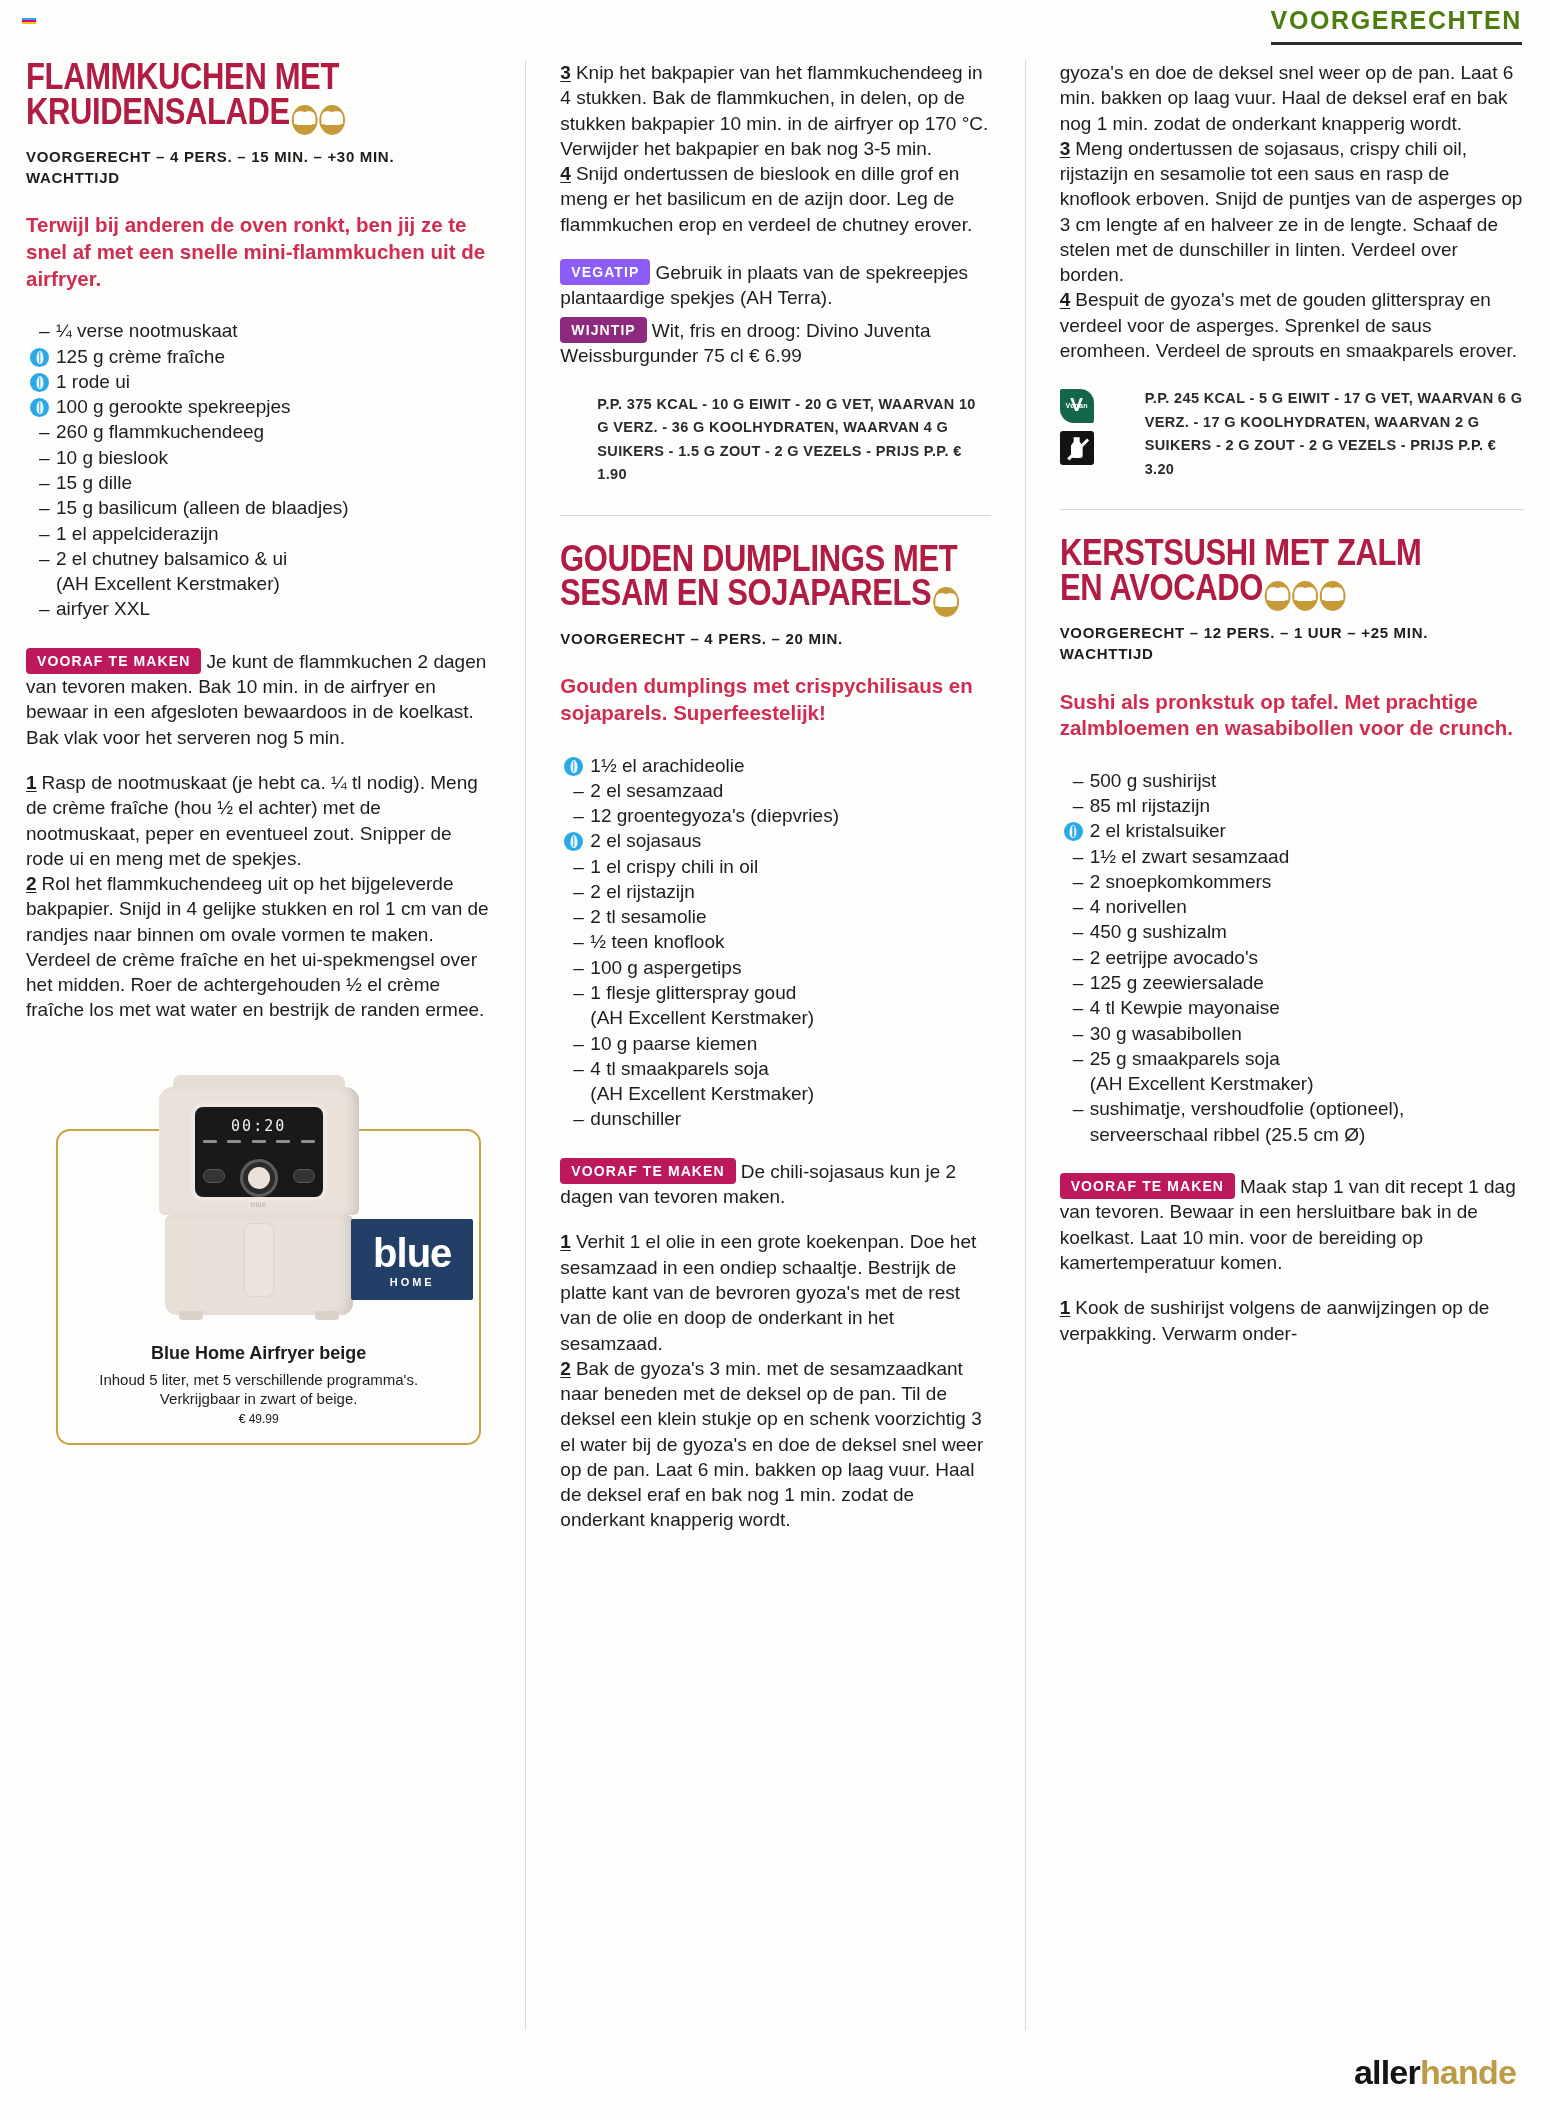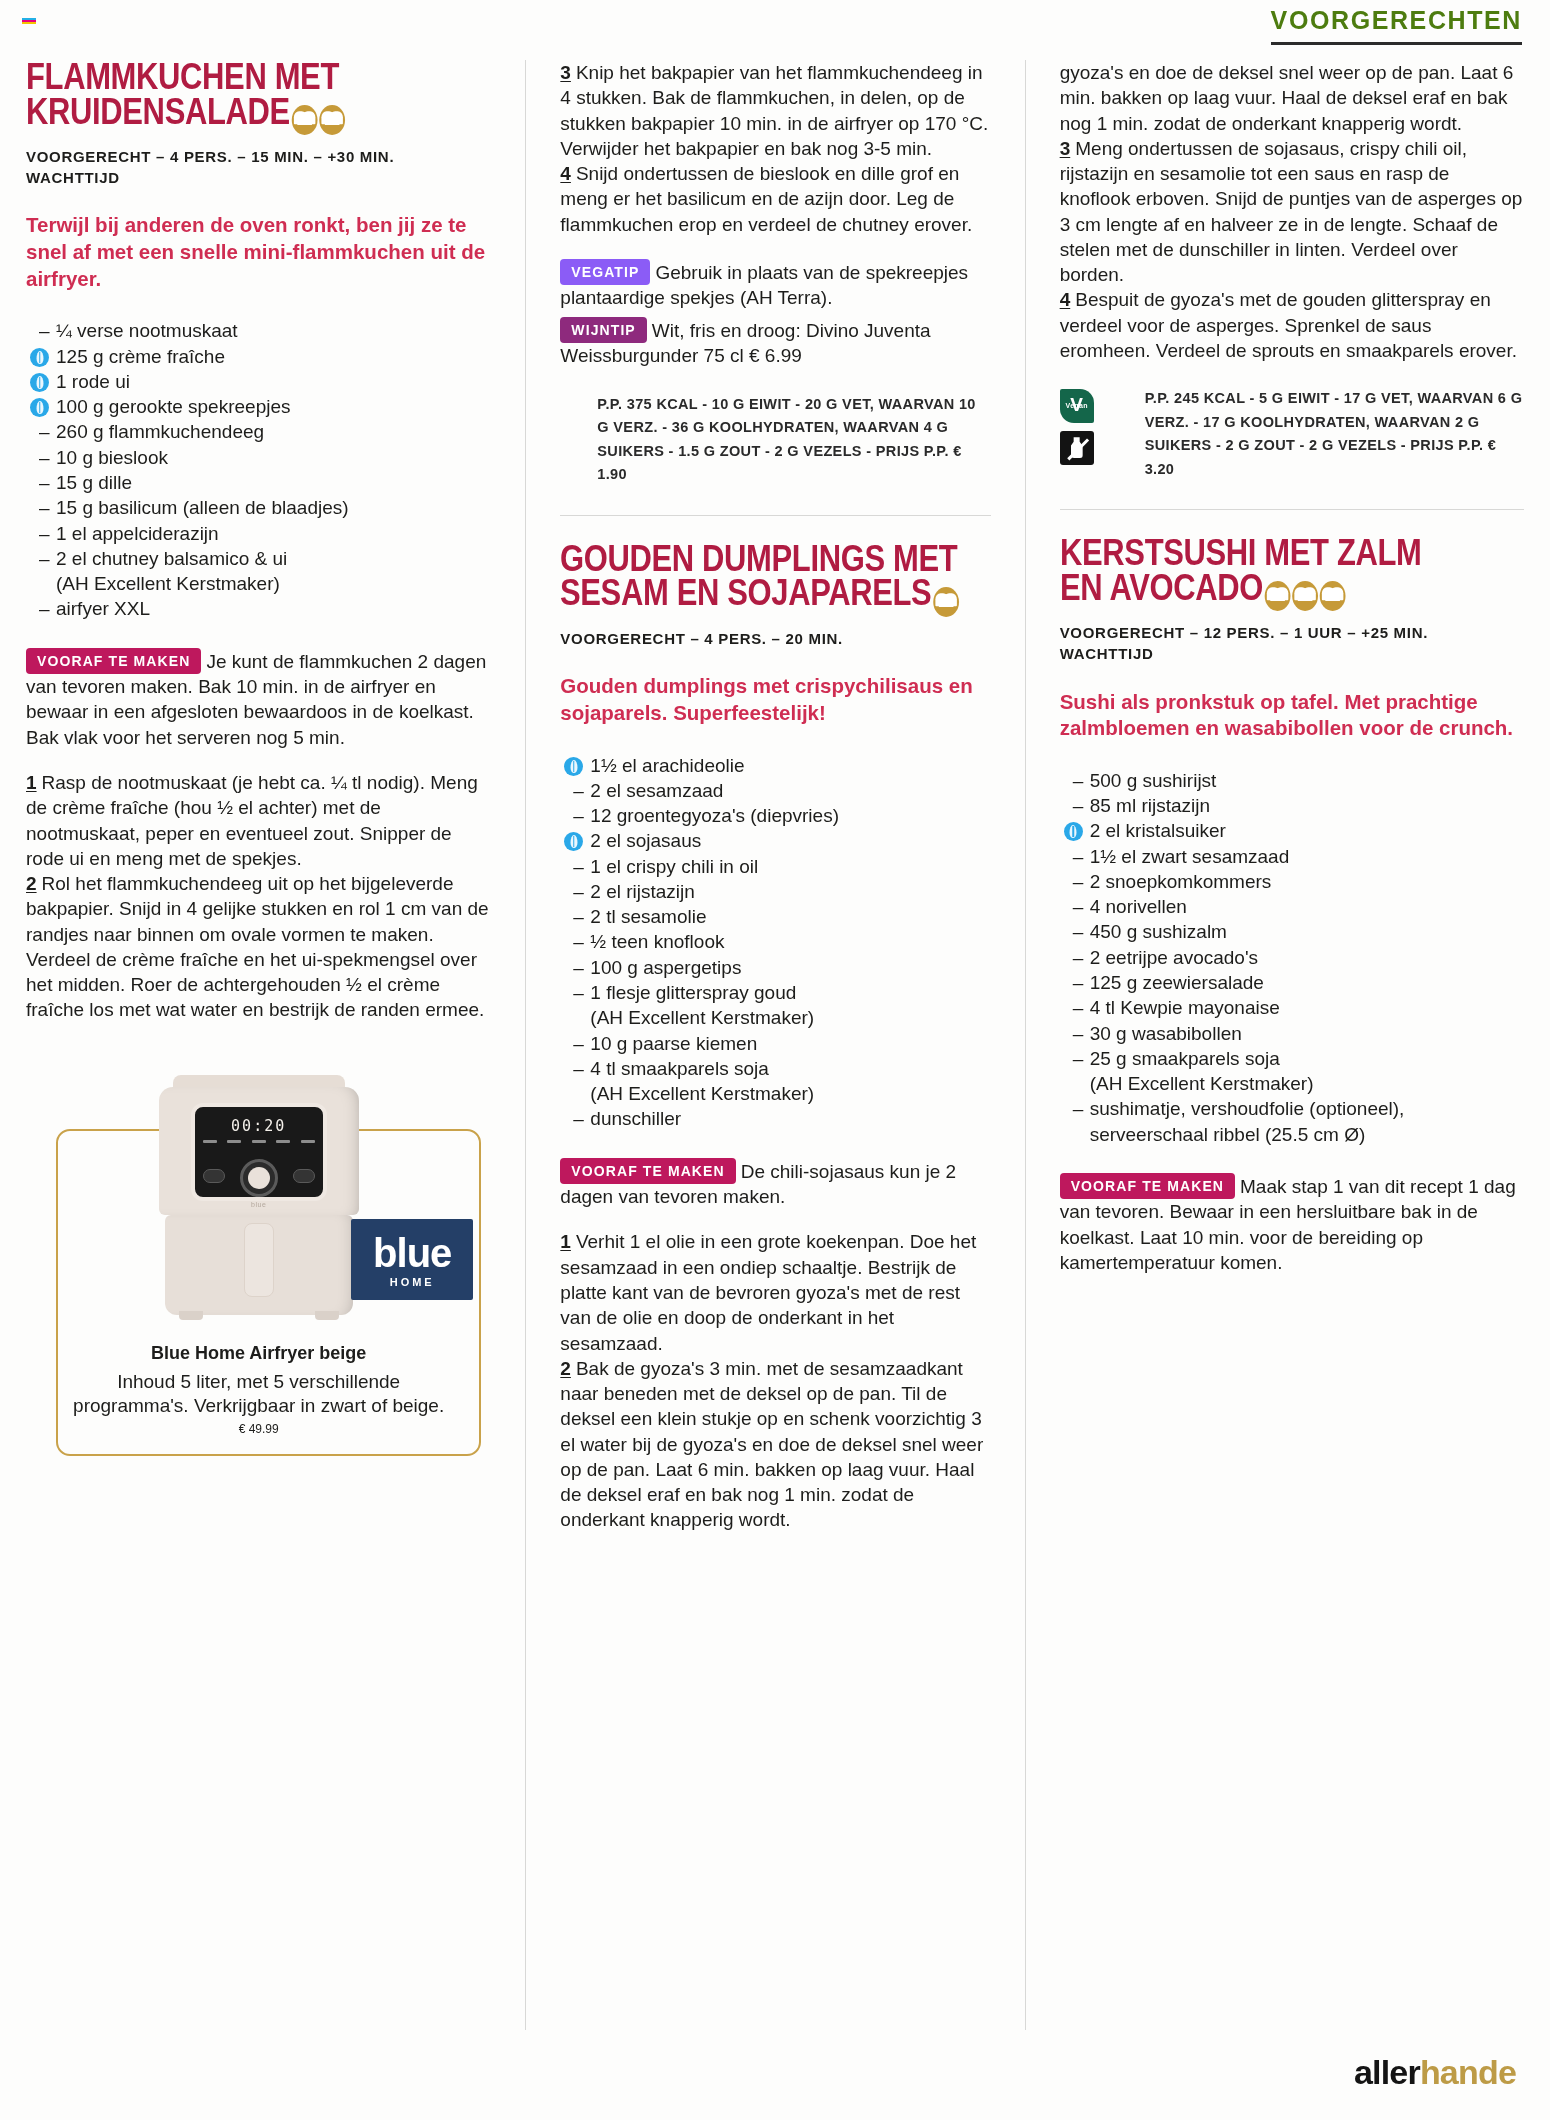--- a/index.html
+++ b/index.html
@@ -353,21 +353,21 @@
     text-align: center;
     line-height: 1;
   }
   .blue-logo .b1 { font-size: 40px; font-weight: 700; letter-spacing: -1px; display:block; }
   .blue-logo .b2 { font-size: 11px; font-weight: 700; letter-spacing: 3px; display:block; margin-top: 4px; }
 
   .product-text { position: relative; z-index: 2; text-align: center; padding: 4px 18px 6px 18px; }
   .product-name {
     font-size: 18px; font-weight: 700; color: #1d1d1b; margin-bottom: 6px;
   }
-  .product-desc { font-size: 19px; line-height: 1.3; color: #1d1d1b; }
+  .product-desc { font-size: 15px; line-height: 1.3; color: #1d1d1b; }
   .product-price { font-size: 12px; line-height: 1.4; color: #1d1d1b; margin-top: 2px; }
 
   
   .footer {
     position: absolute;
     right: 34px;
     bottom: 28px;
     font-size: 34px;
     font-weight: 700;
     letter-spacing: -0.8px;
@@ -578,20 +578,23 @@
         <li><span class="dash">–</span><span>25 g smaakparels soja
 (AH Excellent Kerstmaker)</span></li>
         <li><span class="dash">–</span><span>sushimatje, vershoudfolie (optioneel),
 serveerschaal ribbel (25.5 cm Ø)</span></li>
       </ul>
 
       <div class="para">
         <span class="tagline">VOORAF TE MAKEN</span><span>Maak stap 1 van dit recept 1 dag van tevoren. Bewaar in een hersluitbare bak in de koelkast. Laat 10 min. voor de bereiding op kamertemperatuur komen.</span>
       </div>
 
+      <div class="steps">
+        <div class="para"><span class="stepnum">1</span><span>Kook de sushirijst volgens de aanwijzingen op de verpakking. Verwarm onder-</span></div>
+      </div>
 
     </div>
 
   </div>
 
   <div class="footer">
     <span class="aller">aller</span><span class="hande">hande</span>
   </div>
 
 </div>

